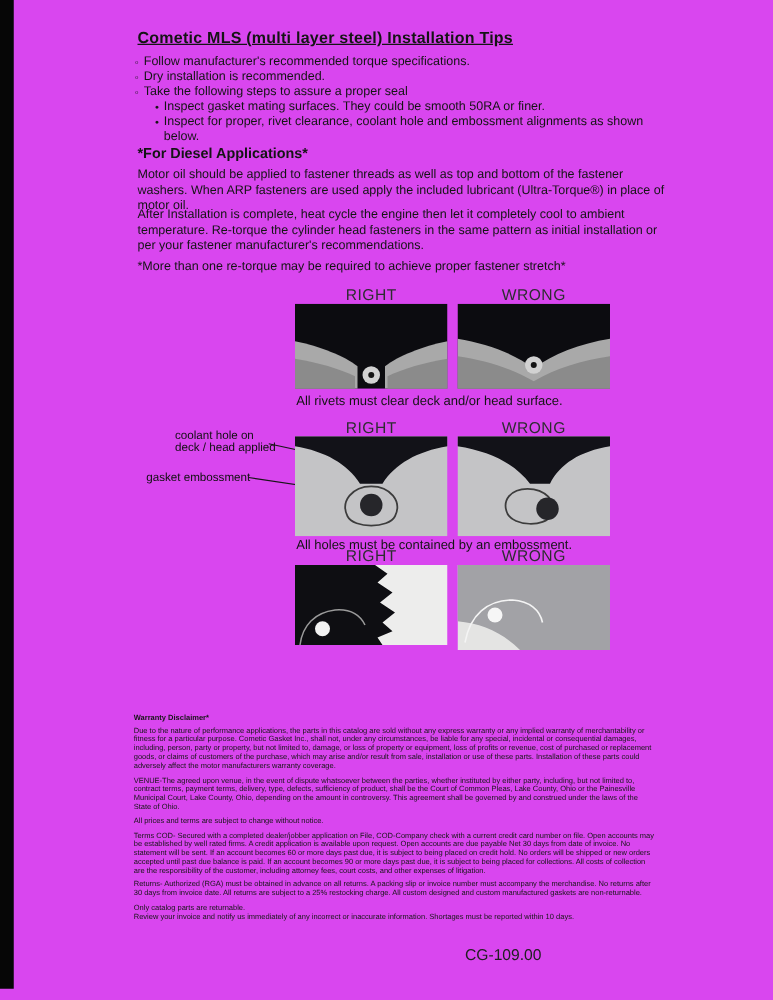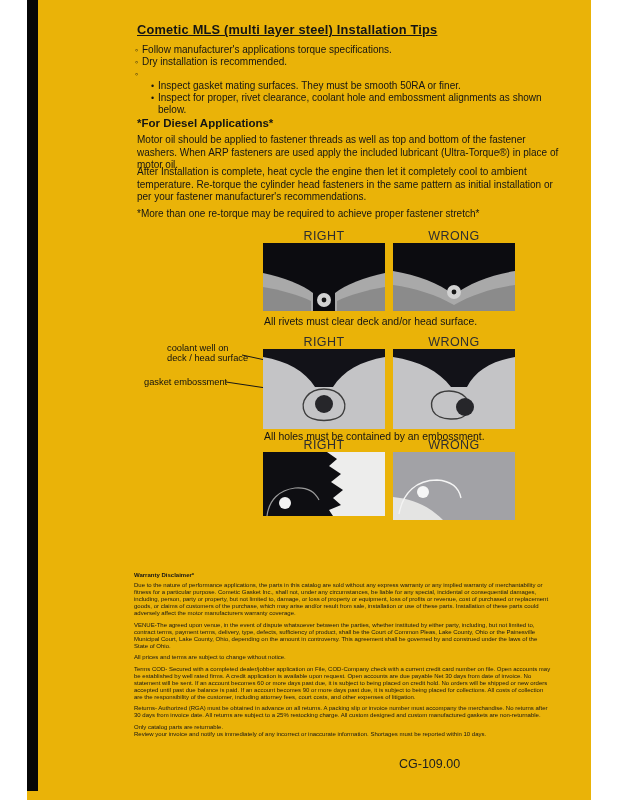--- a/index.html
+++ b/index.html
@@ -1,19 +1,19 @@
 <!DOCTYPE html>
 <html><head>
 <meta charset="utf-8">
 <style>
   * { margin:0; padding:0; box-sizing:border-box; }
   html,body { background:#ffffff; }
   .page {
-    position:relative; width:564px; height:800px; margin:0 auto;
-    background:#eab308; overflow:hidden;
+    position:relative; width:618px; height:800px; margin:0 auto;
+    background:#d946ef; overflow:hidden;
     font-family:"Liberation Sans", sans-serif; color:#141414;
   }
   .scan-bar { position:absolute; left:0; top:0; width:11px; height:791px; background:#060606; }
 
   .title { position:absolute; left:110px; top:22px; font-size:12.8px; font-weight:bold; text-decoration:underline; letter-spacing:0.2px; }
 
   .tips { position:absolute; left:104px; top:44px; width:430px; font-size:10px; line-height:12px; }
   .tip { display:flex; }
   .tip .b { width:11px; flex:0 0 auto; text-align:center; font-size:9px; line-height:12px; }
   .tip.sub { padding-left:16px; }
@@ -45,32 +45,33 @@
 <body>
 
 <div class="page">
   <div class="scan-bar"></div>
 
   <h1 class="title">Cometic MLS (multi layer steel) Installation Tips</h1>
 
   <div class="tips">
     <div class="tip">
       <span class="b">◦</span>
-      <span>Follow manufacturer's applications torque specifications.</span>
+      <span>Follow manufacturer's recommended torque specifications.</span>
     </div>
     <div class="tip">
       <span class="b">◦</span>
       <span>Dry installation is recommended.</span>
     </div>
     <div class="tip">
       <span class="b">◦</span>
+      <span>Take the following steps to assure a proper seal</span>
     </div>
     <div class="tip sub">
       <span class="b">•</span>
-      <span>Inspect gasket mating surfaces.  They must be smooth 50RA or finer.</span>
+      <span>Inspect gasket mating surfaces.  They could be smooth 50RA or finer.</span>
     </div>
     <div class="tip sub">
       <span class="b">•</span>
       <span>Inspect for proper, rivet clearance, coolant hole and embossment alignments as shown below.</span>
     </div>
   </div>
 
   <h2 class="h2">*For Diesel Applications*</h2>
   <p class="para p1">Motor oil should be applied to fastener threads as well as top and bottom of the fastener washers. When ARP fasteners are used apply the included lubricant (Ultra-Torque®) in place of motor oil.</p>
   <p class="para p3">*More than one re-torque may be required to achieve proper fastener stretch*</p>
@@ -97,21 +98,21 @@
       <path d="M0,68 L0,42 C22,45 44,52 61,62 C78,52 100,45 122,42 L122,68 Z" fill="#8b8b8b"></path>
       <circle cx="61" cy="49" r="7" fill="#d2d2d2"></circle>
       <circle cx="61" cy="49" r="2.4" fill="#151515"></circle>
     </svg>
   </div>
   <div class="cap" style="top:316px;">All rivets must clear deck and/or head surface.</div>
 
   <div class="lbl" style="left:236px; top:335px;">RIGHT</div>
   <div class="lbl" style="left:366px; top:335px;">WRONG</div>
 
-  <div class="callout co1">coolant well on deck / head surface</div>
+  <div class="callout co1">coolant hole on deck / head applied</div>
   <div class="callout co2">gasket embossment</div>
   <svg class="arrows" width="100" height="52" viewBox="0 0 100 52">
     <line x1="22" y1="8" x2="96" y2="24" stroke="#161616" stroke-width="1"></line>
     <line x1="6" y1="35" x2="86" y2="47" stroke="#161616" stroke-width="1"></line>
   </svg>
 
   <div class="img" style="left:236px; top:349px;">
     <svg width="122" height="80" viewBox="0 0 122 80">
       <rect width="122" height="80" fill="#c4c4c6"></rect>
       <path d="M0,0 H122 V8 C98,12 80,22 70,38 L52,38 C42,22 24,12 0,8 Z" fill="#121218"></path>

